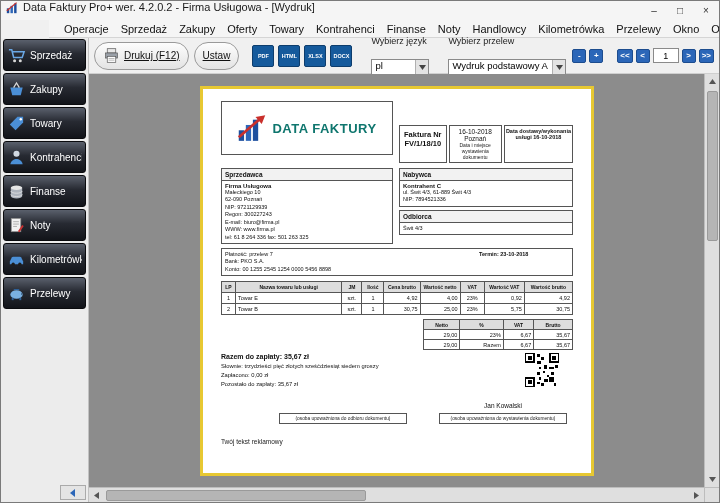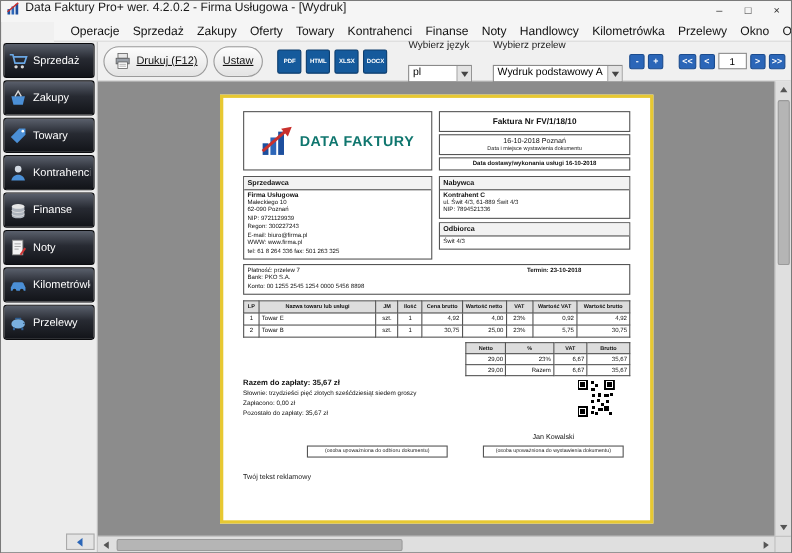--- a/index.html
+++ b/index.html
@@ -64,21 +64,21 @@
   .hscroll { flex:1; background:#dfdfdf; border-top:1px solid #bdbdbd; display:flex; align-items:center; }
   .h-thumb { width:260px; height:11px; background:#b5b5b5; border:1px solid #9a9a9a; border-radius:2px; margin-left:2px; }
   .h-space { flex:1; }
   .corner { width:15px; flex:0 0 15px; background:#dfdfdf; border-top:1px solid #bdbdbd; border-left:1px solid #bdbdbd; }
 
   
   .page { position:absolute; left:111px; top:12px; width:394px; height:390px; background:#fff; border:3px solid #e7c832; padding:12px 18px; font-size:6px; color:#111; }
   .inv-top { display:flex; gap:6px; }
   .logo-box { width:172px; height:54px; border:1px solid #555; display:flex; align-items:center; justify-content:center; gap:5px; }
   .logo-text { font-size:13px; font-weight:bold; color:#0f766e; letter-spacing:0.5px; }
-  .head-col { flex:1; display:flex; flex-direction:column; gap:2px; }
+  .head-col { flex:1; display:flex; flex-direction:row; gap:2px;margin-top:24px; }
   .inv-no { border:1px solid #555; text-align:center; font-weight:bold; font-size:7.5px; padding:4px 0; }
   .inv-date-box { border:1px solid #555; text-align:center; padding:2px 0; }
   .inv-date { font-size:6.5px; }
   .inv-date-cap { font-size:5px; color:#222; }
   .inv-delivery { border:1px solid #555; text-align:center; font-size:5.5px; font-weight:bold; padding:2px 0; }
 
   .parties { display:flex; gap:6px; margin-top:5px; }
   .party-left { width:172px; border:1px solid #555; }
   .party-right { flex:1; display:flex; flex-direction:column; gap:3px; }
   .party-hdr { font-weight:bold; font-size:6.5px; border-bottom:1px solid #555; padding:2px 3px; background:#f2f2f2; }

